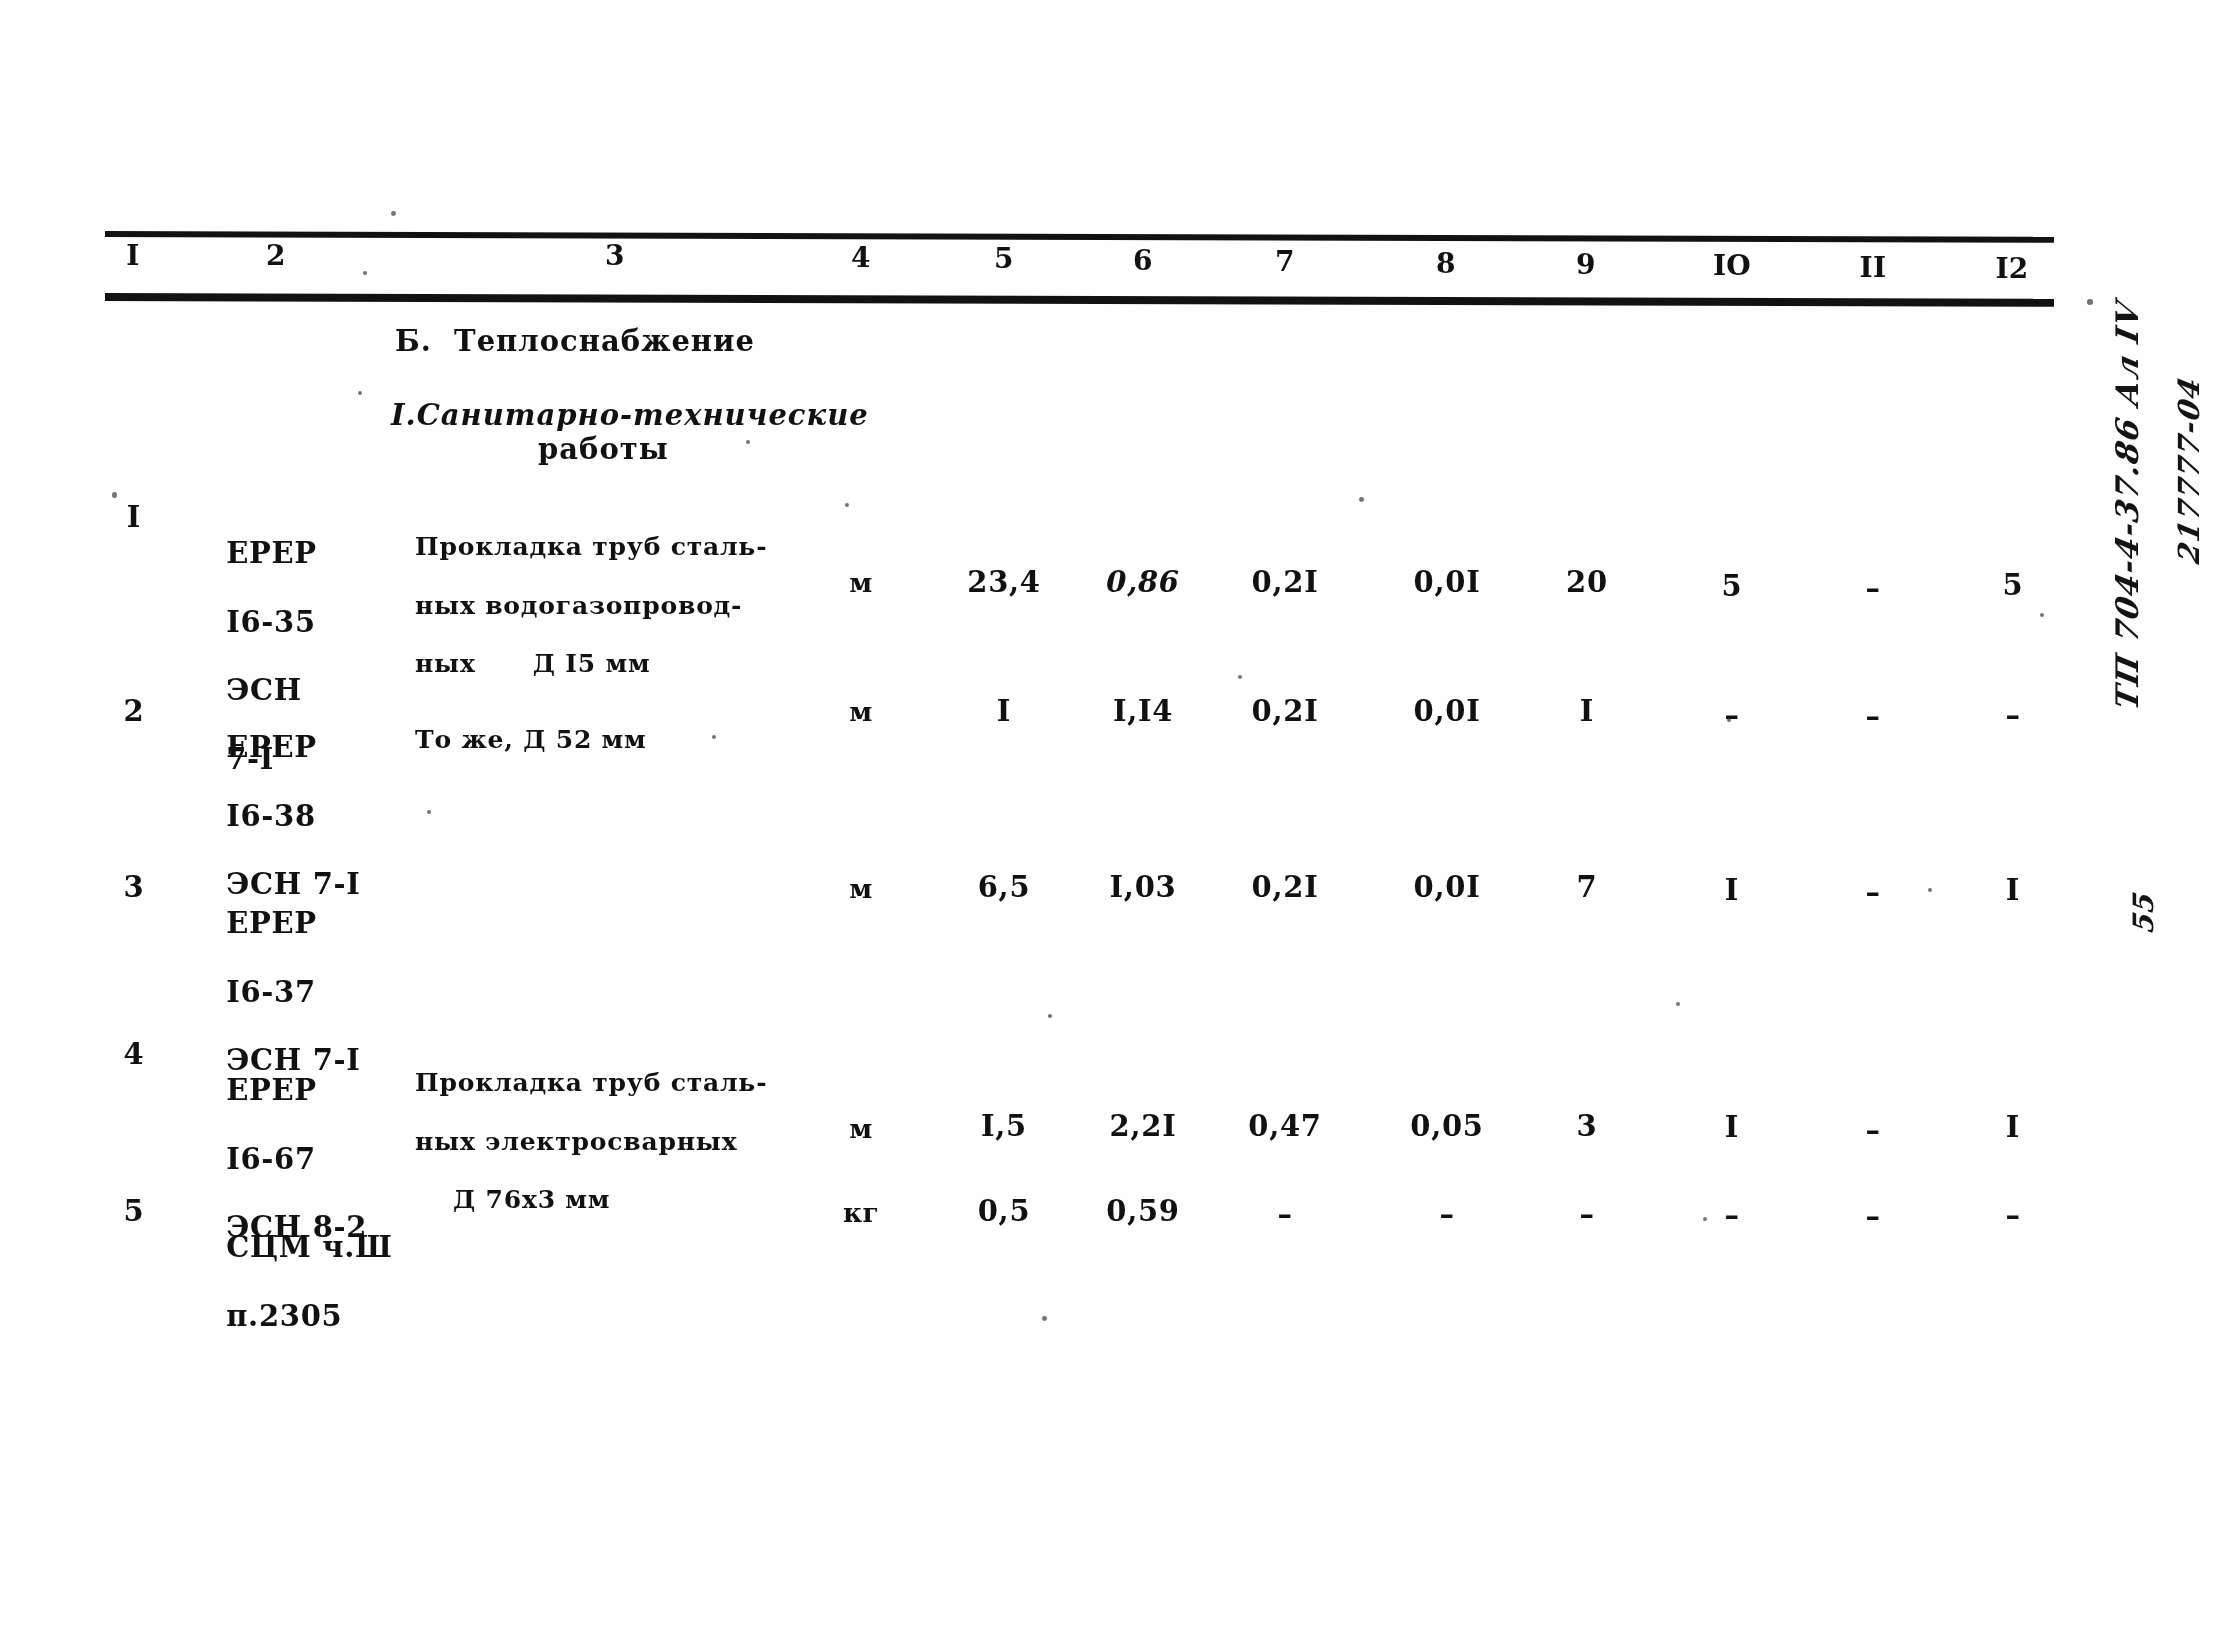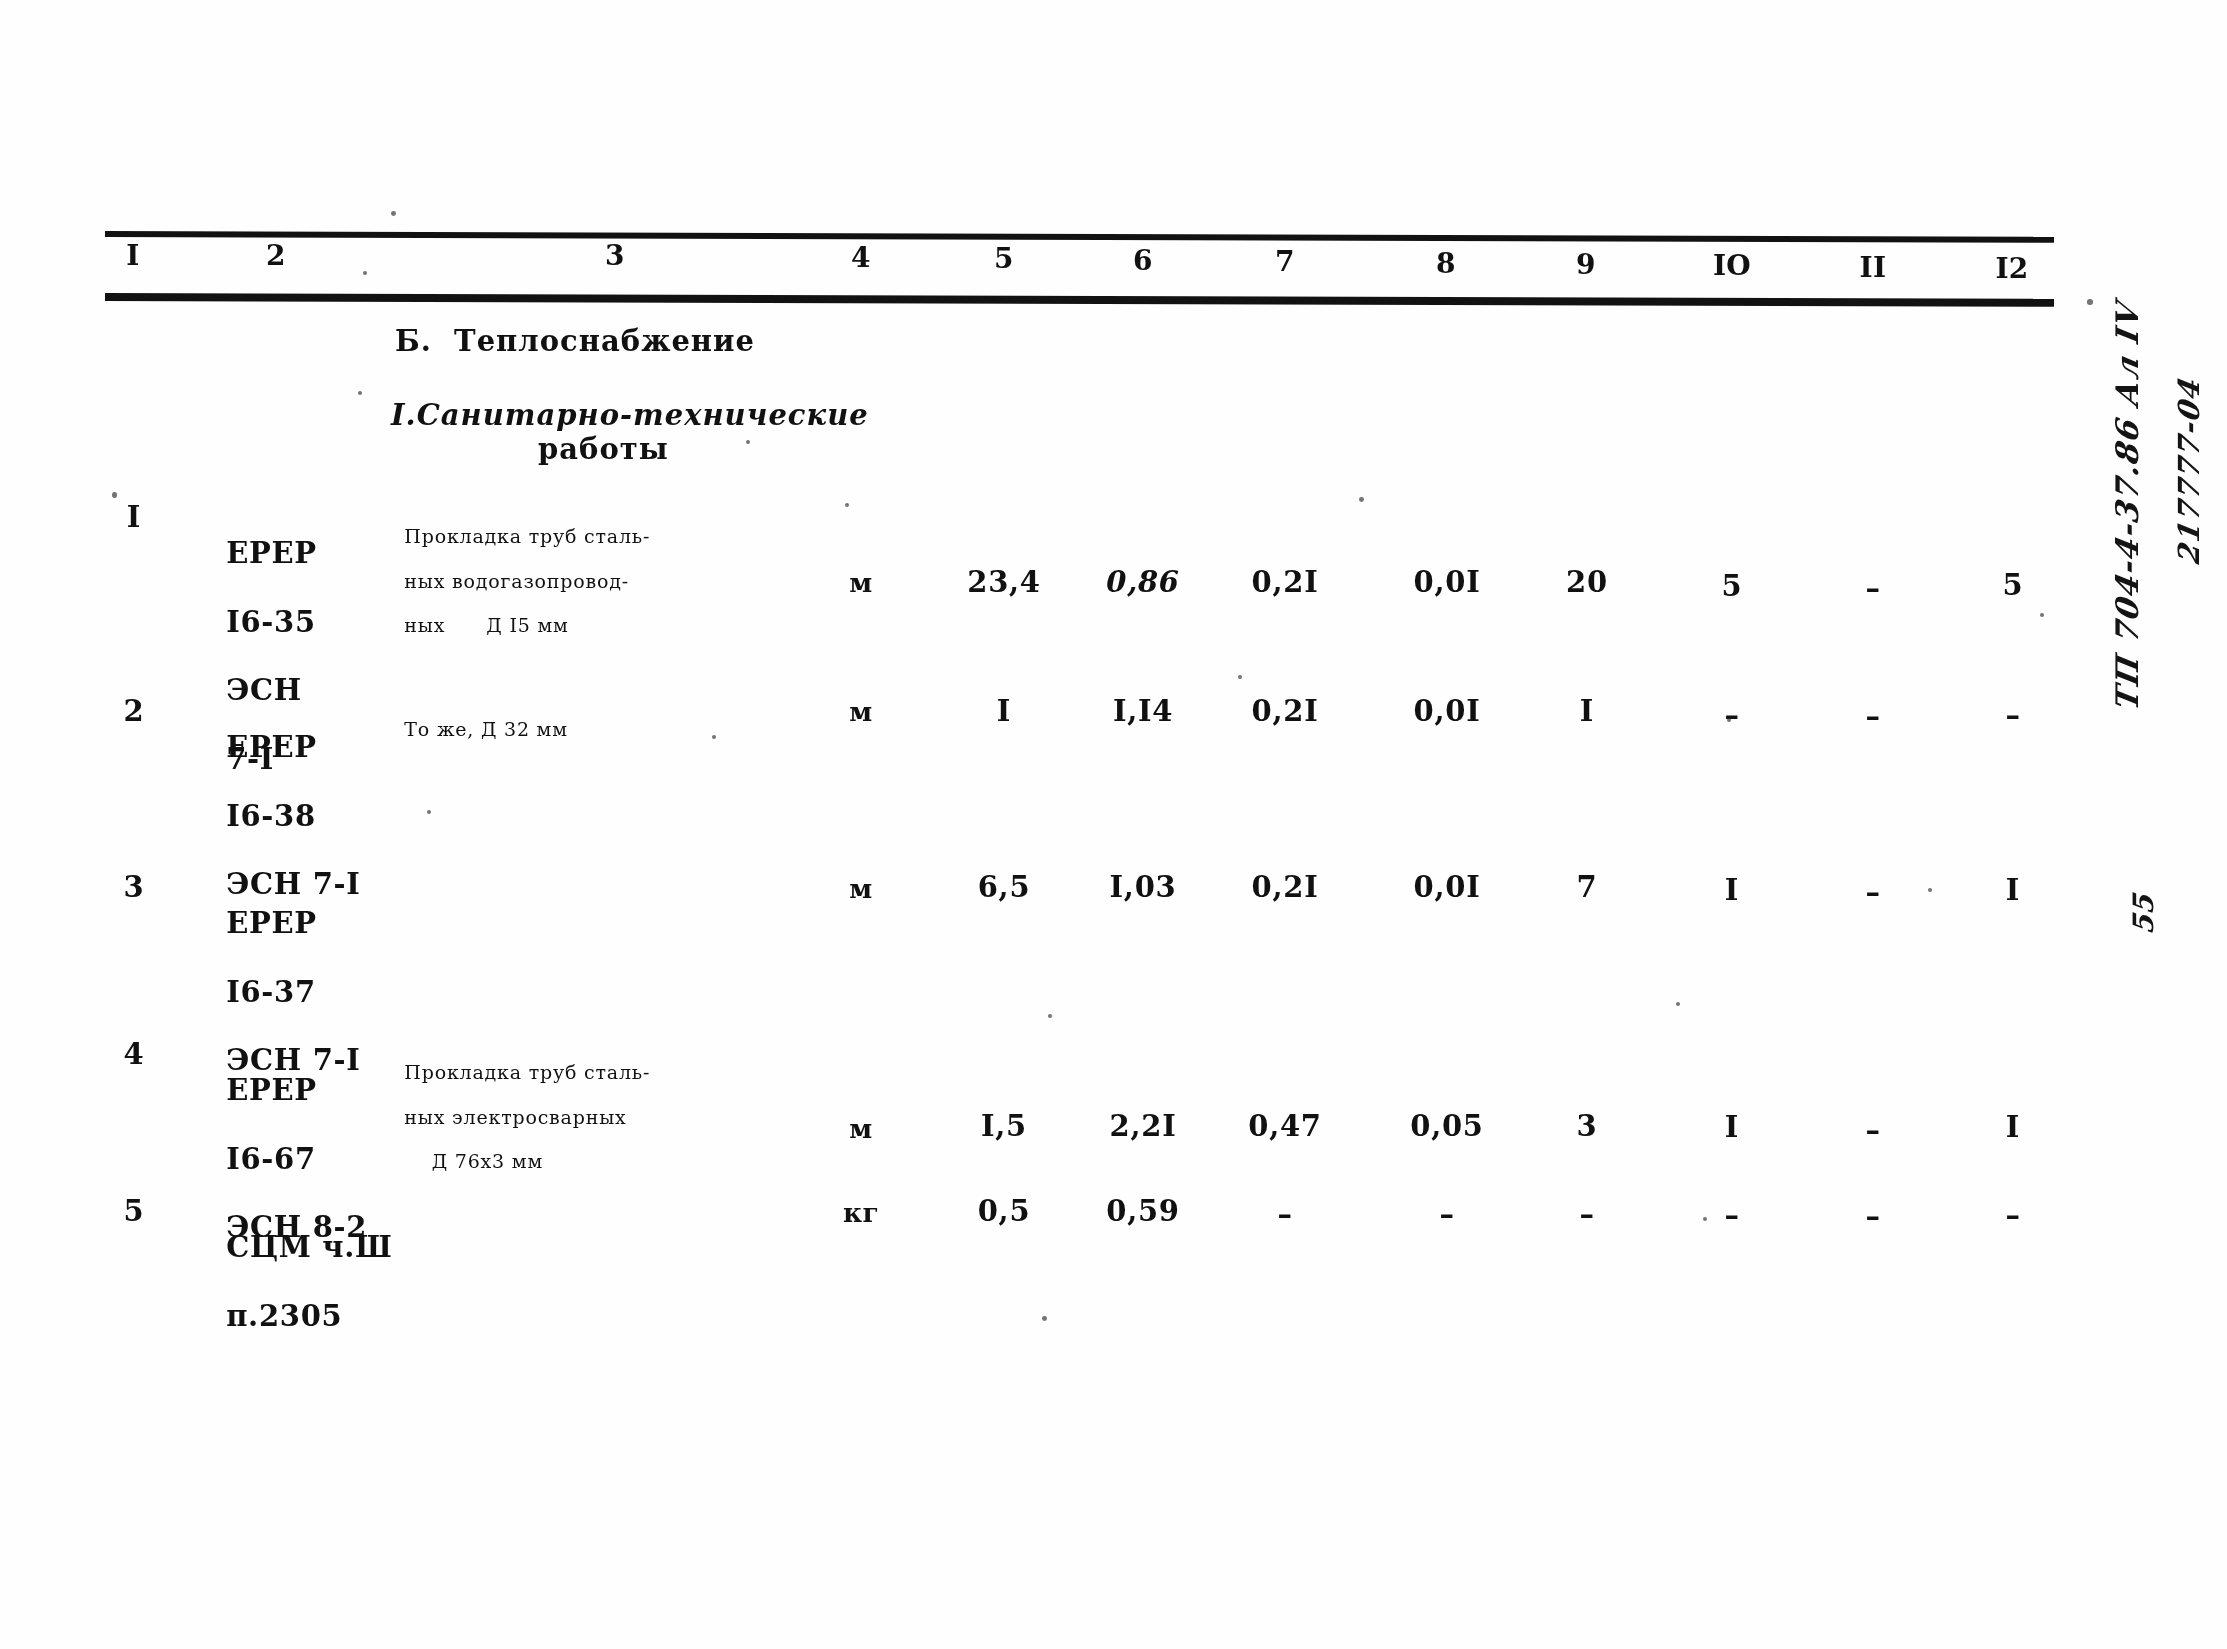--- a/index.html
+++ b/index.html
@@ -68,22 +68,22 @@
     transform: translateX(-50%);
     letter-spacing: 0.7px;
   }
   .cell-code {
     font-size: 29px;
     font-weight: 700;
     letter-spacing: 0.7px;
     line-height: 1.18;
   }
   .cell-desc {
-    font-size: 19px;
-    font-weight: 400;
+    font-size: 25px;
+    font-weight: 700;
     letter-spacing: 0.8px;
     line-height: 1.17;
   }
   .cell-unit {
     font-size: 26.5px;
     font-weight: 700;
     text-align: center;
     transform: translateX(-50%);
   }
 
@@ -175,21 +175,21 @@
 
   <div class="t cell-num" style="left:134px; top:696px;">2</div>
 
   <div class="t cell-code" style="left:183px; top:696px;">
     <span>ЕРЕР</span><br>
     <span>I6-38</span><br>
     <span>ЭСН 7-I</span>
   </div>
 
   <div class="t cell-desc" style="left:377px; top:696px;">
-    <span>То же, Д 32 мм</span>
+    <span>То же, Д 52 мм</span>
   </div>
 
   <div class="t cell-unit" style="left:861px; top:698px;">м</div>
   <div class="t cell-num" style="left:1004px; top:696px;">I</div>
   <div class="t cell-num" style="left:1143px; top:696px;">I,I4</div>
   <div class="t cell-num" style="left:1285px; top:696px;">0,2I</div>
   <div class="t cell-num" style="left:1447px; top:696px;">0,0I</div>
   <div class="t cell-num" style="left:1587px; top:696px;">I</div>
   <div class="t cell-num" style="left:1732px; top:700px;">–</div>
   <div class="t cell-num" style="left:1873px; top:701px;">–</div>

